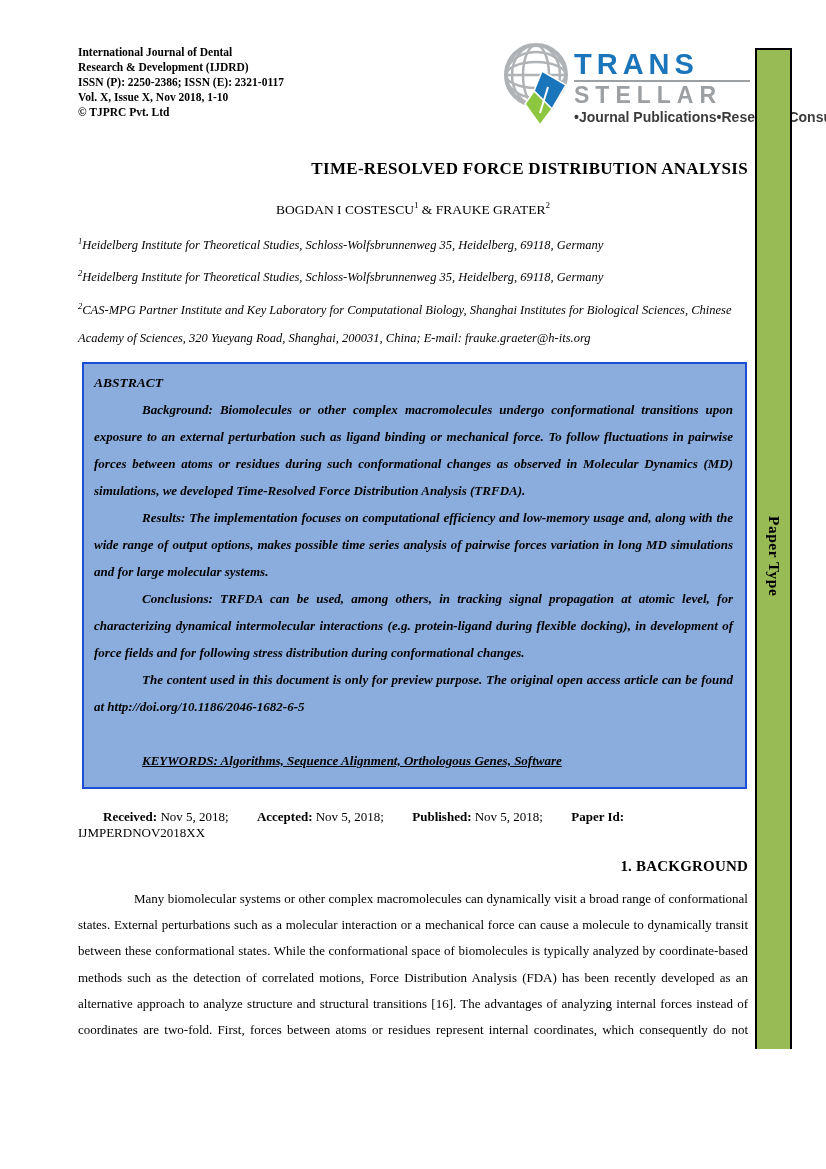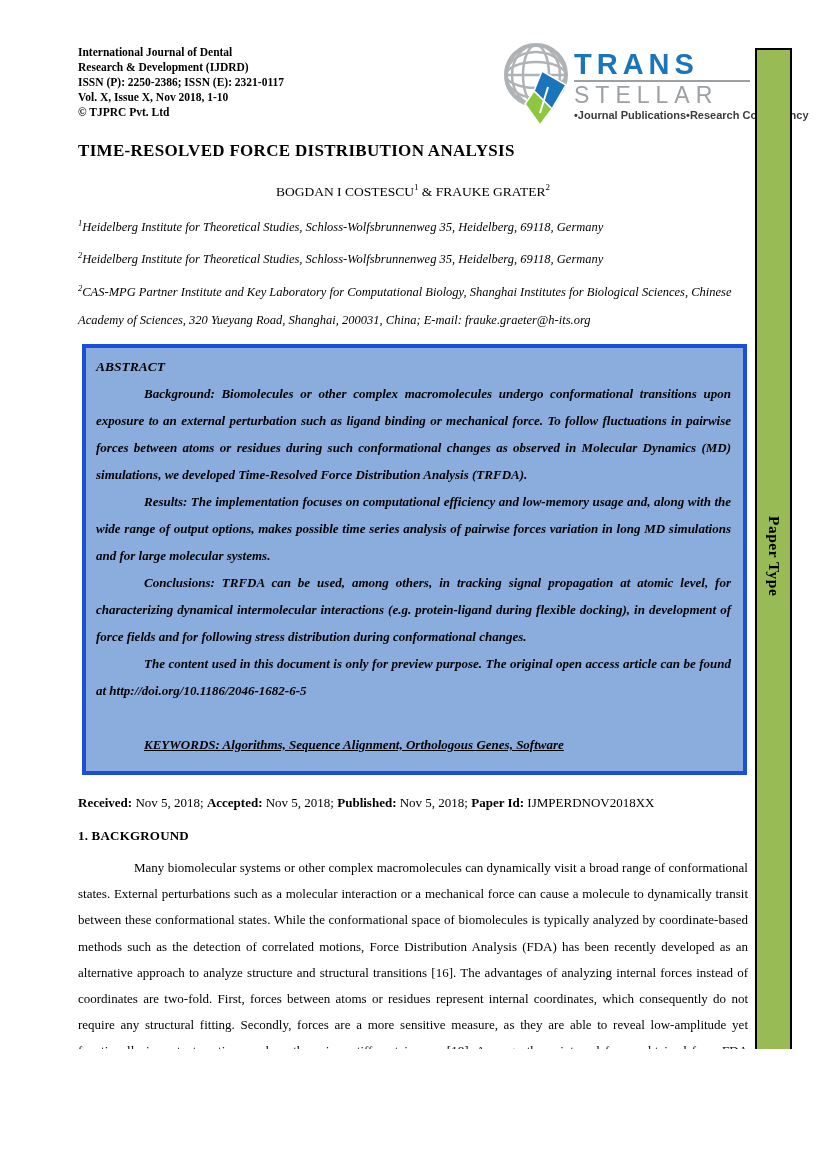--- a/index.html
+++ b/index.html
@@ -16,49 +16,49 @@
 
   
   .header-row { display:flex; justify-content:space-between; align-items:flex-start; }
   .journal-block { font-weight:bold; font-size:11.5px; line-height:15px; width:370px; }
 
   .logo { display:flex; align-items:flex-start; width:252px; margin-top:-8px; }
   .logo svg { flex:0 0 auto; }
   .logo-right { width:176px; margin-left:-6px; font-family:"Liberation Sans", sans-serif;margin-top:12px; }
   .logo-trans { color:#1b75bb; font-size:29px; line-height:30px; font-weight:600; letter-spacing:5px; }
   .logo-divider { border-top:2px solid #9da0a3; margin:1px 0 1px 0; }
-  .logo-stellar { color:#9da0a3; font-size:23px; line-height:24px; font-weight:400; letter-spacing:6px; }
-  .logo-tagline { display:flex; justify-content:space-between; margin-top:2px; font-size:11px; font-weight:bold; color:#3c3c3c; white-space:nowrap; }
+  .logo-stellar { color:#9da0a3; font-size:23px; line-height:24px; font-weight:700; letter-spacing:6px; }
+  .logo-tagline { display:flex; justify-content:space-between; margin-top:2px; font-size:14px; font-weight:bold; color:#3c3c3c; white-space:nowrap; }
 
   
-  .paper-title { margin-top:10px; text-align:left; font-size:17px; font-weight:bold; letter-spacing:0.3px; }
+  .paper-title { margin-top:28px; text-align:right; font-size:17px; font-weight:bold; letter-spacing:0.3px; }
   .authors-line { margin-top:21px; text-align:center; font-size:13.5px; font-weight:normal; }
   .authors-line sup { font-size:9px; }
   .affiliations { margin-top:9px; font-style:italic; font-size:12.5px; }
   .affiliation-line { line-height:28.5px; }
   .affiliation-line sup { font-size:8.5px; font-style:italic; }
 
   
   .abstract-box {
     margin-top:9px; margin-left:4px;
     width:665px;
-    border:4px solid #1d4ed8;
+    border:2px solid #1d4ed8;
     background:#8badde;
     padding:5px 12px 13px 10px;
     font-weight:bold; font-style:italic;
     font-size:13px; line-height:27px;
   }
   .abstract-heading { font-size:13.5px; }
   .abstract-box p { text-align:justify; text-indent:48px; }
   .abstract-keywords { margin-top:27px; text-indent:0;text-decoration:underline; }
 
   
   .meta-line { margin-top:20px; font-size:13px; }
-  .meta-label { font-weight:bold; }
-  .section-heading { margin-top:17px; font-size:13px; font-weight:bold; letter-spacing:0.2px; }
+  .meta-label { font-weight:bold;margin-left:25px; }
+  .section-heading { margin-top:17px; font-size:15px; font-weight:bold; letter-spacing:0.2px;text-align:right; }
   .body-paragraph { margin-top:11px; font-size:13px; line-height:26.2px; text-align:justify; text-indent:56px; }
 
   
   .footer { position:absolute; left:70px; top:1070px; width:670px; display:flex; justify-content:space-between; font-size:13.5px; font-weight:bold; font-style:italic; }
   .footer-link { color:#1414e0; text-decoration:underline; cursor:pointer; }
 
   
   .paper-type-bar {
     position:absolute; left:755px; top:48px;
     width:37px; height:1016px;

